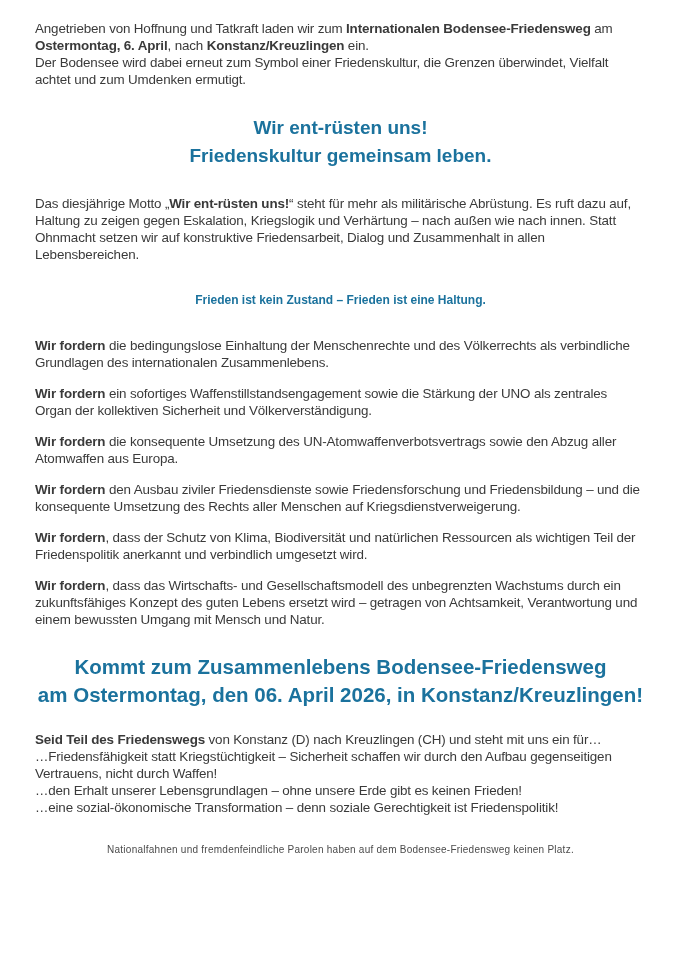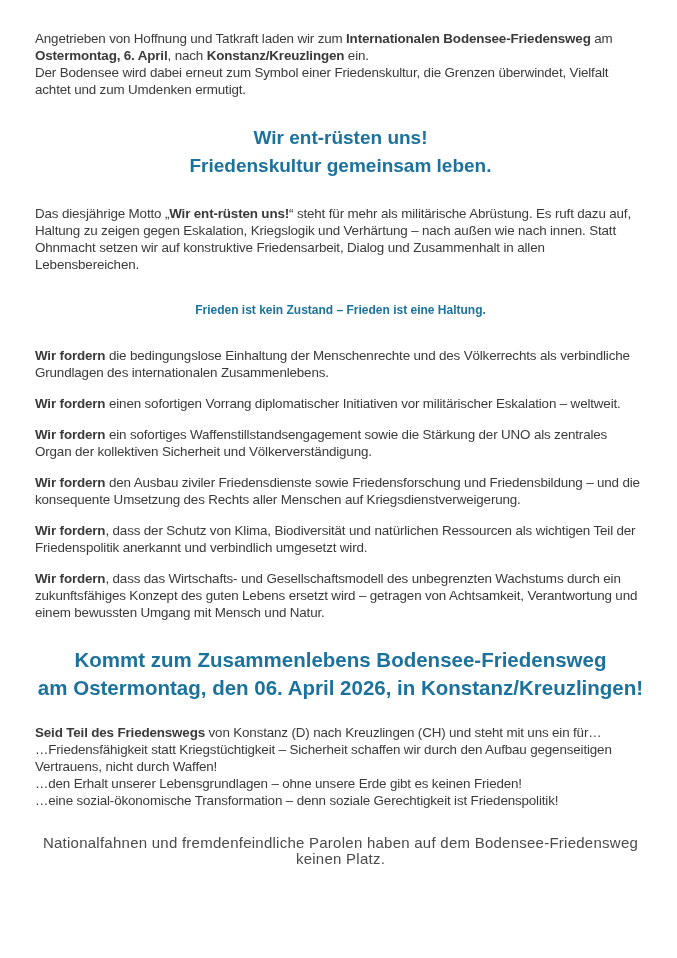--- a/index.html
+++ b/index.html
@@ -11,21 +11,21 @@
   html,body{margin:0;padding:0;}
   body{
     width:677px;height:958px;overflow:hidden;
     background:var(--page-bg);
     font-family:"Liberation Sans", sans-serif;
     color:var(--text);
   }
   .page{
     box-sizing:border-box;
     width:677px;height:850px;
-    padding:30px 31px 0 35px;
+    padding:20px 31px 0 35px;
   }
   .body-text{
     font-size:13.4px;
     line-height:17px;
     letter-spacing:-0.15px;
     margin:0;
   }
   .body-text b{font-weight:bold;}
   .intro{margin:0;}
   .h-motto{
@@ -53,42 +53,42 @@
     color:var(--accent);
     font-size:20.5px;
     line-height:28px;
     font-weight:bold;
   }
   .participation{margin:22px 0 0 0;}
   .footer-note{
     margin:26px 0 0 0;
     text-align:center;
     color:var(--footer-text);
-    font-size:15px;
+    font-size:10px;
     line-height:16px;
     letter-spacing:0.25px;
   }
 </style>
 </head>
 <body>
 
 <div class="page">
 
   <p class="body-text intro"><span>Angetrieben von Hoffnung und Tatkraft laden wir zum </span><b>Internationalen Bodensee-Friedensweg</b><span> am </span><b>Ostermontag, 6. April</b><span>, nach </span><b>Konstanz/Kreuzlingen</b><span> ein.</span><br><span>Der Bodensee wird dabei erneut zum Symbol einer Friedenskultur, die Grenzen überwindet, Vielfalt achtet und zum Umdenken ermutigt.</span></p>
 
   <h1 class="h-motto"><span>Wir ent-rüsten uns!</span><br><span>Friedenskultur gemeinsam leben.</span></h1>
 
   <p class="body-text motto-p"><span>Das diesjährige Motto „</span><b>Wir ent-rüsten uns!</b><span>“ steht für mehr als militärische Abrüstung. Es ruft dazu auf, Haltung zu zeigen gegen Eskalation, Kriegslogik und Verhärtung – nach außen wie nach innen. Statt Ohnmacht setzen wir auf konstruktive Friedensarbeit, Dialog und Zusammenhalt in allen Lebensbereichen.</span></p>
 
   <h2 class="subhead">Frieden ist kein Zustand – Frieden ist eine Haltung.</h2>
 
   <div class="demands">
     <p class="body-text demand"><b>Wir fordern</b><span> die bedingungslose Einhaltung der Menschenrechte und des Völkerrechts als verbindliche Grundlagen des internationalen Zusammenlebens.</span></p>
-    <p class="body-text demand"><b>Wir fordern</b><span> einen sofortigen Vorrang diplomatischer Initiativen vor militärischer Eskalation – weltweit.</span></p>
     <p class="body-text demand"><b>Wir fordern</b><span> ein sofortiges Waffenstillstandsengagement sowie die Stärkung der UNO als zentrales Organ der kollektiven Sicherheit und Völkerverständigung.</span></p>
+    <p class="body-text demand"><b>Wir fordern</b><span> die konsequente Umsetzung des UN-Atomwaffenverbotsvertrags sowie den Abzug aller Atomwaffen aus Europa.</span></p>
     <p class="body-text demand"><b>Wir fordern</b><span> den Ausbau ziviler Friedensdienste sowie Friedensforschung und Friedensbildung – und die konsequente Umsetzung des Rechts aller Menschen auf Kriegsdienstverweigerung.</span></p>
     <p class="body-text demand"><b>Wir fordern</b><span>, dass der Schutz von Klima, Biodiversität und natürlichen Ressourcen als wichtigen Teil der Friedenspolitik anerkannt und verbindlich umgesetzt wird.</span></p>
     <p class="body-text demand"><b>Wir fordern</b><span>, dass das Wirtschafts- und Gesellschaftsmodell des unbegrenzten Wachstums durch ein zukunftsfähiges Konzept des guten Lebens ersetzt wird – getragen von Achtsamkeit, Verantwortung und einem bewussten Umgang mit Mensch und Natur.</span></p>
   </div>
 
   <h2 class="cta"><span>Kommt zum Zusammenlebens Bodensee-Friedensweg</span><br><span>am Ostermontag, den 06. April 2026, in Konstanz/Kreuzlingen!</span></h2>
 
   <p class="body-text participation"><b>Seid Teil des Friedenswegs</b><span> von Konstanz (D) nach Kreuzlingen (CH) und steht mit uns ein für…</span><br><span>…Friedensfähigkeit statt Kriegstüchtigkeit – Sicherheit schaffen wir durch den Aufbau gegenseitigen Vertrauens, nicht durch Waffen!</span><br><span>…den Erhalt unserer Lebensgrundlagen – ohne unsere Erde gibt es keinen Frieden!</span><br><span>…eine sozial-ökonomische Transformation – denn soziale Gerechtigkeit ist Friedenspolitik!</span></p>
 
   <p class="footer-note"><span>Nationalfahnen und fremdenfeindliche Parolen haben auf dem Bodensee-Friedensweg keinen Platz.</span><br></p>

